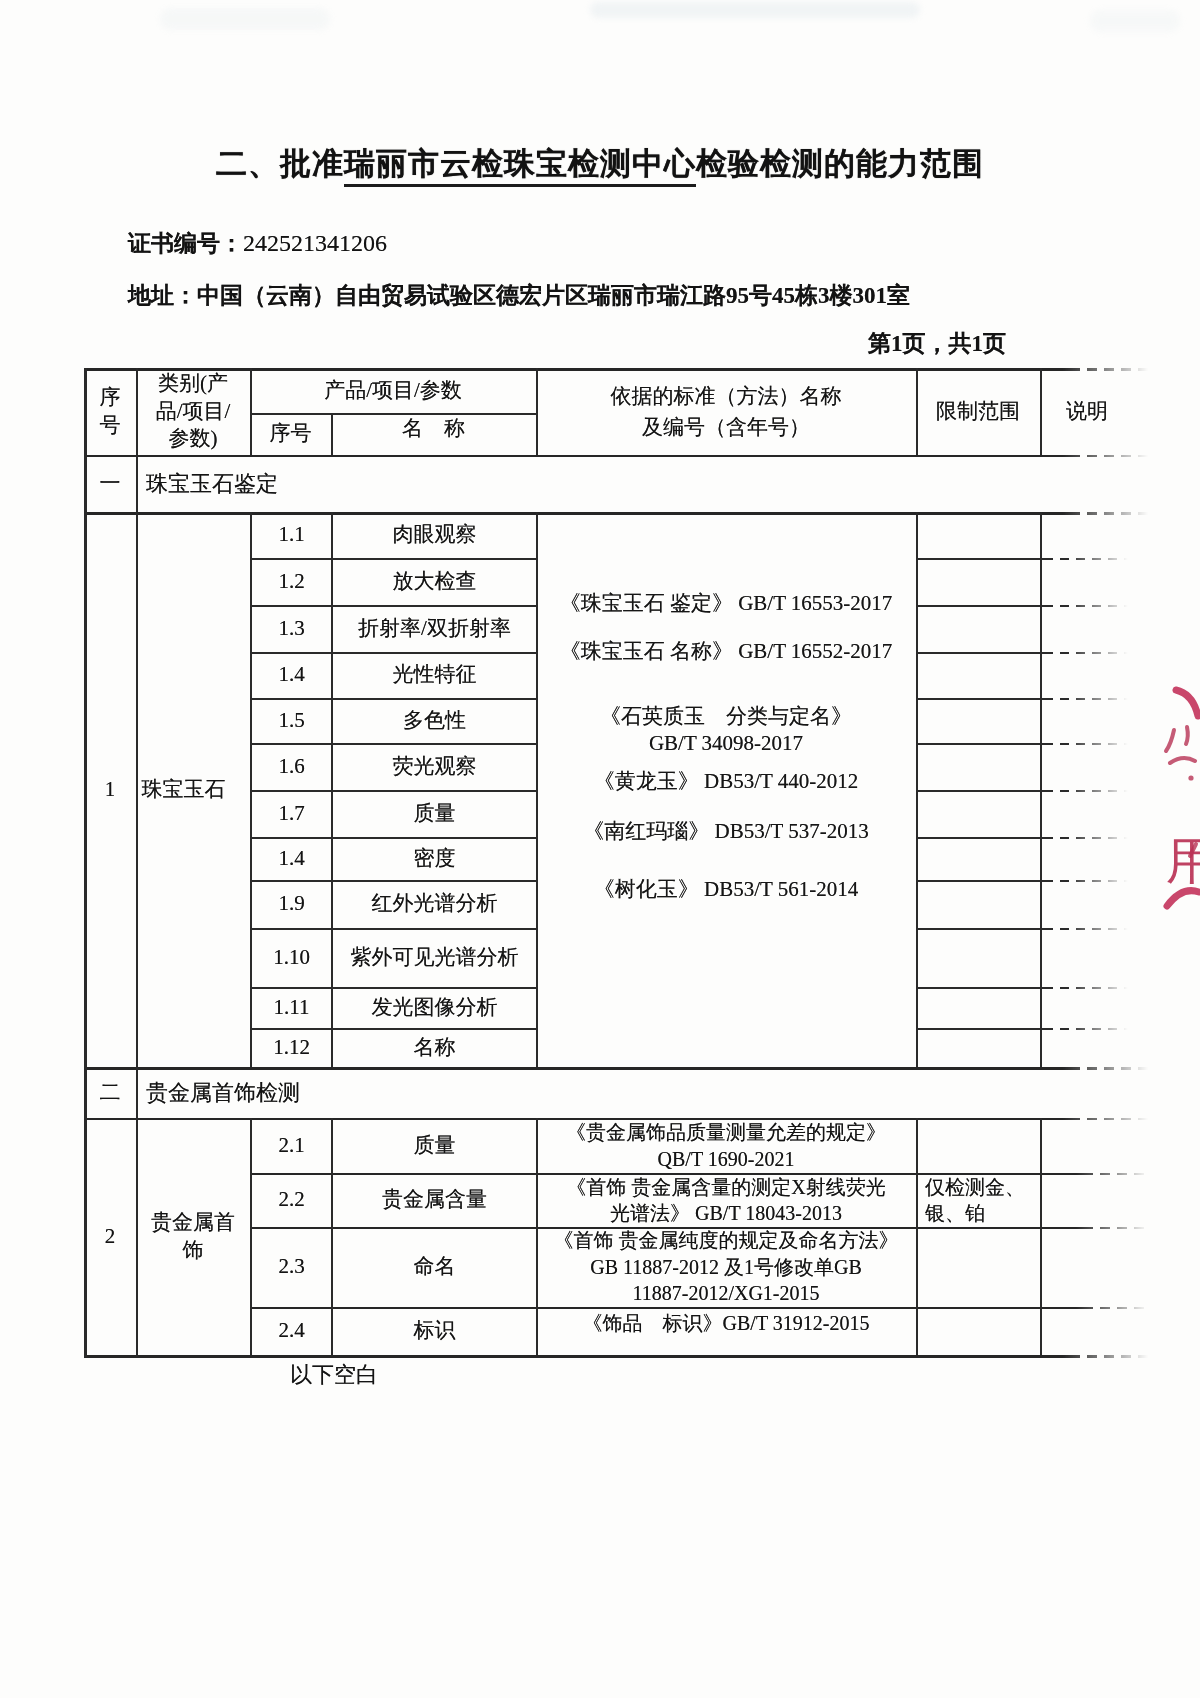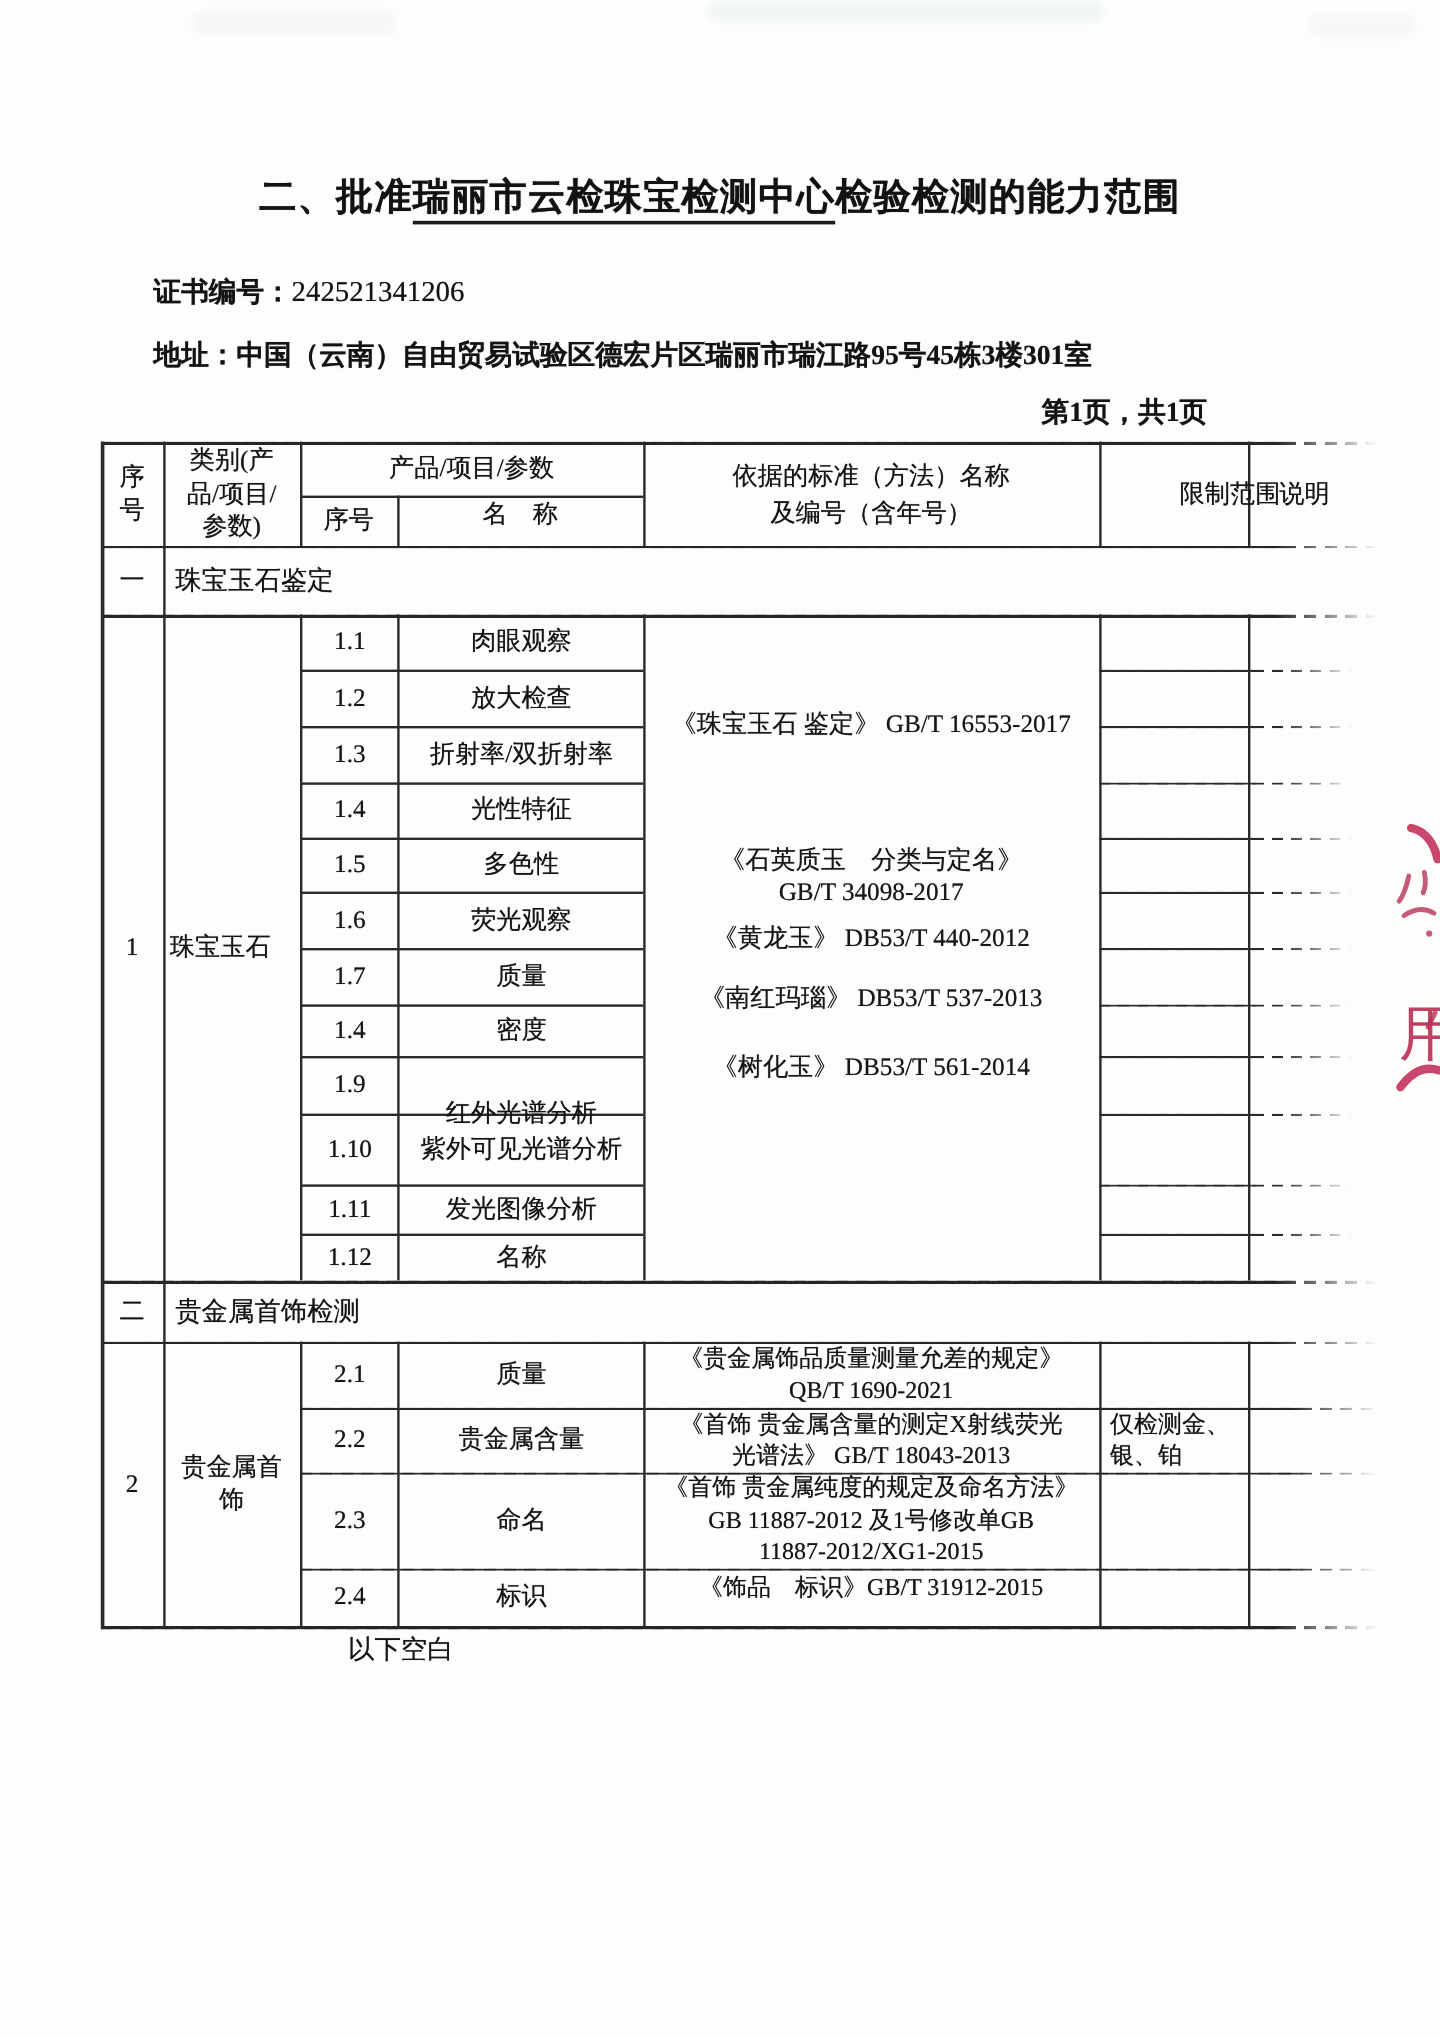--- a/index.html
+++ b/index.html
@@ -132,21 +132,21 @@
     <span class="wrapN" style="width:1.15em;">序号</span>
   </div>
 <div class="cell" style="left:136px;top:368px;width:114px;height:87px;">
     <span class="wrapN" style="width:94px;">类别(产品/项目/参数)</span>
   </div>
 <div class="cell" style="left:250px;top:368px;width:286px;height:45px;">产品/项目/参数</div>
 <div class="cell" style="left:250px;top:413px;width:81px;height:42px;">序号</div>
 <div class="cell" style="left:331px;top:413px;width:205px;height:32px;">名　称</div>
 <div class="cell pre" style="left:536px;top:368px;width:380px;height:87px;line-height:1.45;">依据的标准（方法）名称
 及编号（含年号）</div>
-<div class="cell" style="left:916px;top:368px;width:124px;height:87px;margin-left:47px;">限制范围</div>
+<div class="cell" style="left:916px;top:368px;width:124px;height:87px;">限制范围</div>
 <div class="cell left" style="left:1040px;top:368px;width:62px;height:87px;padding-left:26px;overflow:hidden;">说明</div>
 
 <div class="cell" style="left:84px;top:455px;width:52px;height:57px;">一</div>
 <div class="cell left" style="left:136px;top:455px;width:420px;height:57px;padding-left:10px;font-size:22px;">珠宝玉石鉴定</div>
 <div class="cell" style="left:84px;top:512px;width:52px;height:555px;">1</div>
 <div class="cell" style="left:136px;top:512px;width:95px;height:555px;">珠宝玉石</div>
 
 <div class="cell" style="left:252px;top:512px;width:79px;height:46px;">1.1</div>
 <div class="cell" style="left:333px;top:512px;width:203px;height:46px;">肉眼观察</div>
 <div class="cell" style="left:252px;top:558px;width:79px;height:47px;">1.2</div>
@@ -157,30 +157,31 @@
 <div class="cell" style="left:333px;top:652px;width:203px;height:46px;">光性特征</div>
 <div class="cell" style="left:252px;top:698px;width:79px;height:45px;">1.5</div>
 <div class="cell" style="left:333px;top:698px;width:203px;height:45px;">多色性</div>
 <div class="cell" style="left:252px;top:743px;width:79px;height:47px;">1.6</div>
 <div class="cell" style="left:333px;top:743px;width:203px;height:47px;">荧光观察</div>
 <div class="cell" style="left:252px;top:790px;width:79px;height:47px;">1.7</div>
 <div class="cell" style="left:333px;top:790px;width:203px;height:47px;">质量</div>
 <div class="cell" style="left:252px;top:837px;width:79px;height:43px;">1.4</div>
 <div class="cell" style="left:333px;top:837px;width:203px;height:43px;">密度</div>
 <div class="cell" style="left:252px;top:880px;width:79px;height:48px;">1.9</div>
-<div class="cell" style="left:333px;top:880px;width:203px;height:48px;margin-top:24px;">红外光谱分析</div>
+<div class="cell" style="left:333px;top:880px;width:203px;height:48px;">红外光谱分析</div>
 <div class="cell" style="left:252px;top:928px;width:79px;height:59px;">1.10</div>
 <div class="cell" style="left:333px;top:928px;width:203px;height:59px;">紫外可见光谱分析</div>
 <div class="cell" style="left:252px;top:987px;width:79px;height:41px;">1.11</div>
 <div class="cell" style="left:333px;top:987px;width:203px;height:41px;">发光图像分析</div>
 <div class="cell" style="left:252px;top:1028px;width:79px;height:39px;">1.12</div>
 <div class="cell" style="left:333px;top:1028px;width:203px;height:39px;">名称</div>
 
 <div class="stdblock" style="left:536px;top:512px;width:380px;height:555px;">
   <div class="stdline" style="top:64px;">《珠宝玉石 鉴定》 GB/T 16553-2017</div>
+  <div class="stdline" style="top:112px;">《珠宝玉石 名称》 GB/T 16552-2017</div>
   <div class="stdline" style="top:177px;">《石英质玉　分类与定名》</div>
   <div class="stdline" style="top:205px;">GB/T 34098-2017</div>
   <div class="stdline" style="top:242px;">《黄龙玉》 DB53/T 440-2012</div>
   <div class="stdline" style="top:292px;">《南红玛瑙》 DB53/T 537-2013</div>
   <div class="stdline" style="top:350px;">《树化玉》 DB53/T 561-2014</div>
 </div>
 
 <div class="cell" style="left:84px;top:1067px;width:52px;height:51px;">二</div>
 <div class="cell left" style="left:136px;top:1067px;width:420px;height:51px;padding-left:10px;font-size:22px;">贵金属首饰检测</div>
 <div class="cell" style="left:84px;top:1118px;width:52px;height:237px;">2</div>

